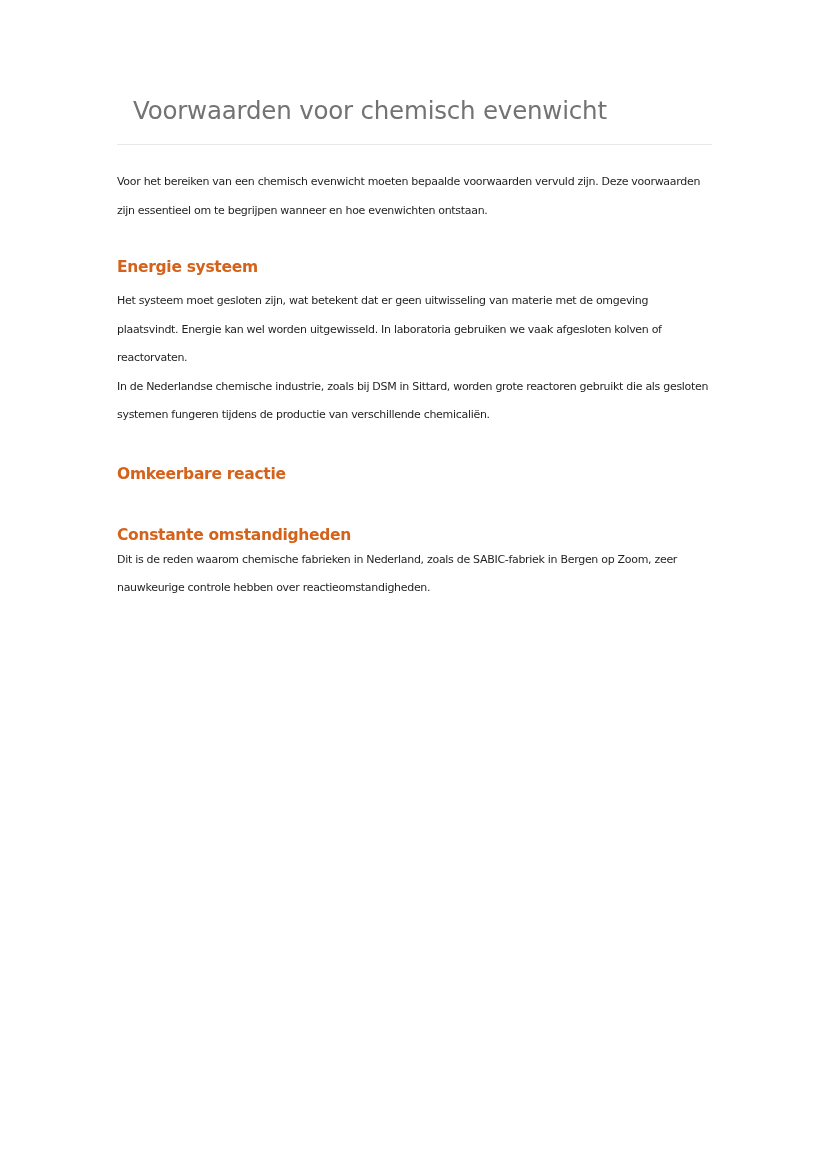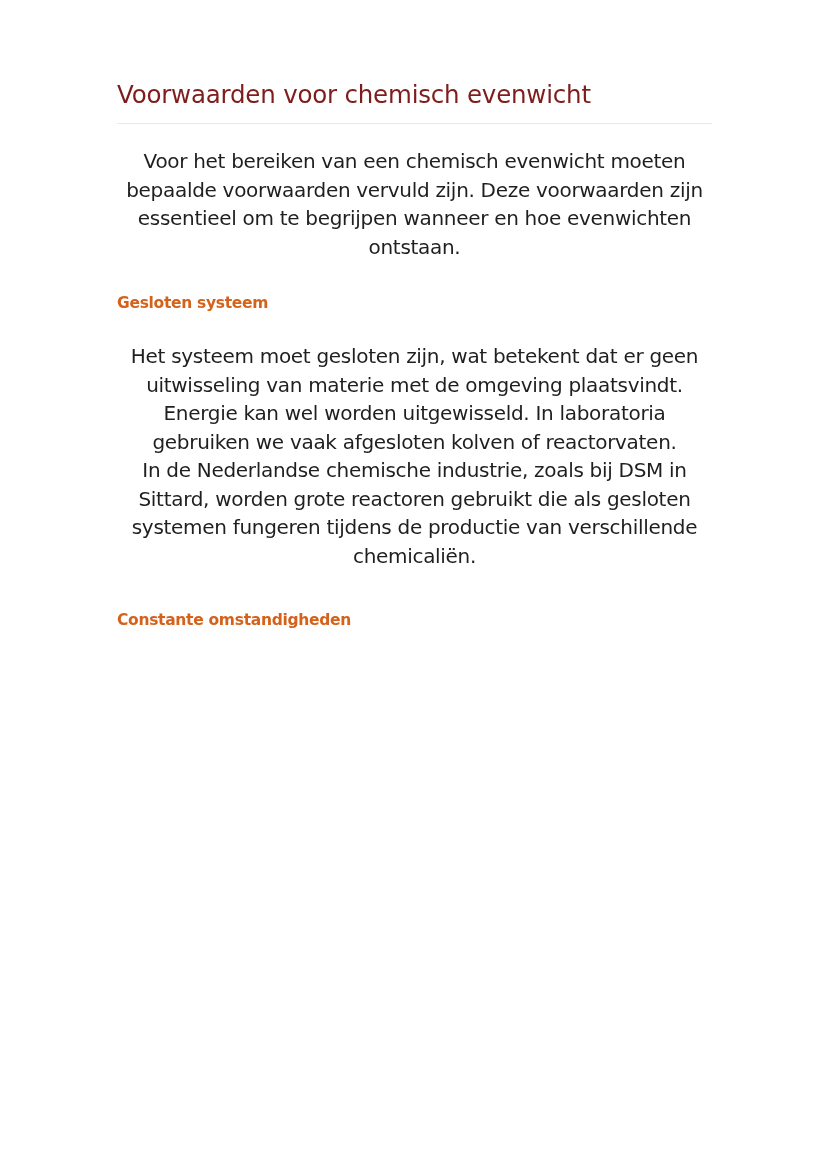--- a/index.html
+++ b/index.html
@@ -1,41 +1,43 @@
 <!DOCTYPE html>
 <html><head>
 <meta charset="utf-8">
 <style>
   html, body { margin: 0; padding: 0; background: #ffffff; }
   body { width: 828px; height: 1171px; position: relative; overflow: hidden; }
   .page { position: absolute; left: 117px; top: 78px; width: 595px; font-family: "DejaVu Sans", "Liberation Sans", sans-serif; color: #1f1f1f; }
-  h1 { margin: 0; font-size: 24.5px; font-weight: normal; color: #7f1d1d; line-height: 34px; letter-spacing: -0.2px; }
+  h1 { margin: 16px; font-size: 24.5px; font-weight: normal; color: #737373; line-height: 34px; letter-spacing: -0.2px; }
   .rule { height: 1px; background: #e8e8e8; margin-top: 11px; }
-  p { margin: 0; font-size: 20px; line-height: 28.5px; letter-spacing: -0.3px; text-align: center; }
+  p { margin: 0; font-size: 11px; line-height: 28.5px; letter-spacing: -0.3px; }
   .intro { margin-top: 23px; }
   h2 { margin: 0; font-size: 15.5px; font-weight: bold; color: #d4621a; line-height: 22px; letter-spacing: -0.3px; }
   .s1 { margin-top: 31px; }
   .s2 { margin-top: 33px; }
   .s3 { margin-top: 39px; }
-  .after-h2 { margin-top: 28px; }
+  .after-h2 { margin-top: 9px; }
   .gap { }
 </style>
 </head>
 <body>
 
 <div class="page">
   <h1>Voorwaarden voor chemisch evenwicht</h1>
   <div class="rule"></div>
   <p class="intro">Voor het bereiken van een chemisch evenwicht moeten bepaalde voorwaarden vervuld zijn. Deze voorwaarden zijn essentieel om te begrijpen wanneer en hoe evenwichten ontstaan.</p>
 
   <section>
-    <h2 class="s1">Gesloten systeem</h2>
+    <h2 class="s1">Energie systeem</h2>
     <p class="after-h2">Het systeem moet gesloten zijn, wat betekent dat er geen uitwisseling van materie met de omgeving plaatsvindt. Energie kan wel worden uitgewisseld. In laboratoria gebruiken we vaak afgesloten kolven of reactorvaten.</p>
     <p class="gap">In de Nederlandse chemische industrie, zoals bij DSM in Sittard, worden grote reactoren gebruikt die als gesloten systemen fungeren tijdens de productie van verschillende chemicaliën.</p>
   </section>
 
   <section>
+    <h2 class="s2">Omkeerbare reactie</h2>
   </section>
 
   <section>
     <h2 class="s3">Constante omstandigheden</h2>
+    <p class="gap">Dit is de reden waarom chemische fabrieken in Nederland, zoals de SABIC-fabriek in Bergen op Zoom, zeer nauwkeurige controle hebben over reactieomstandigheden.</p>
   </section>
 </div>
 
 </body></html>

